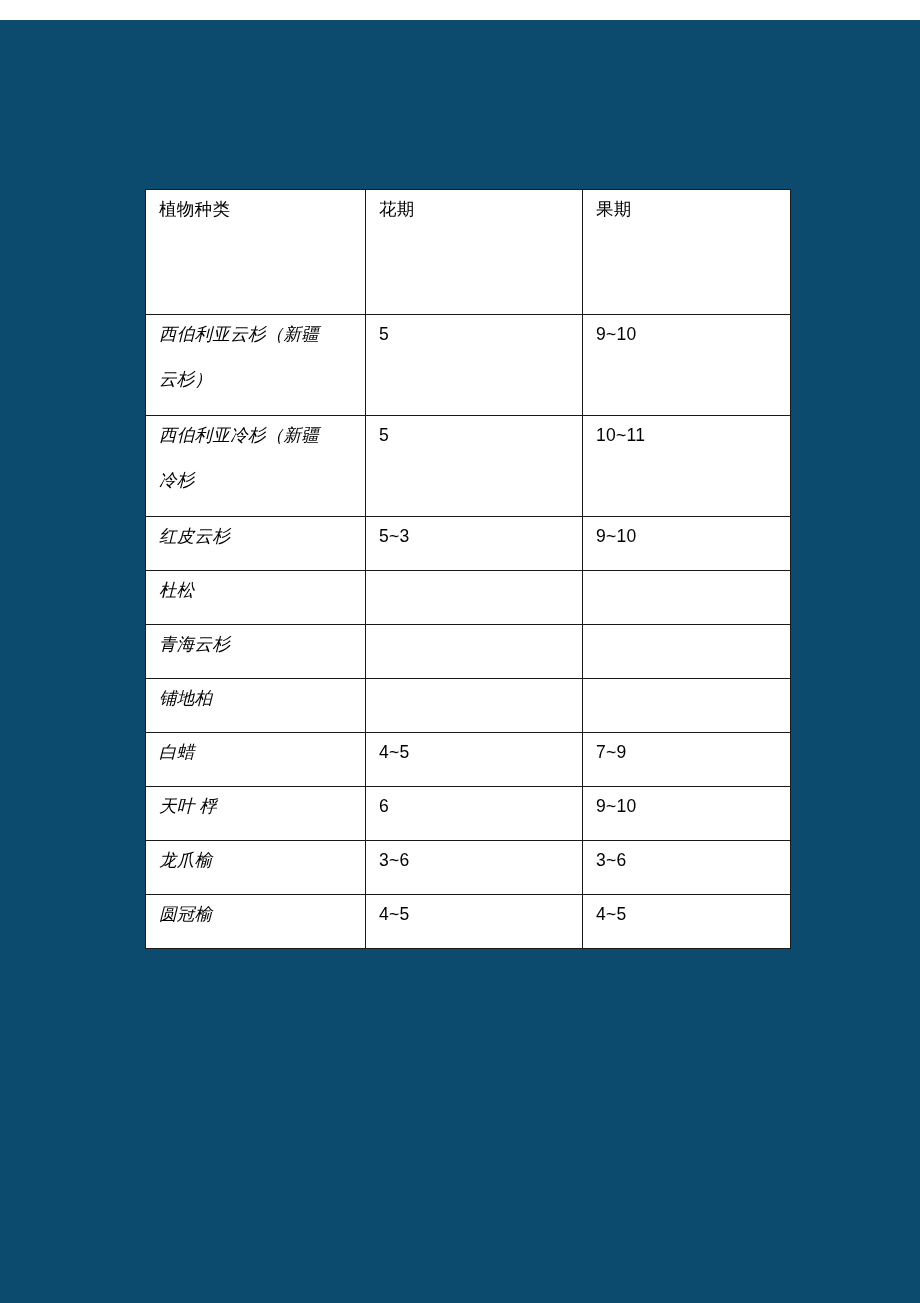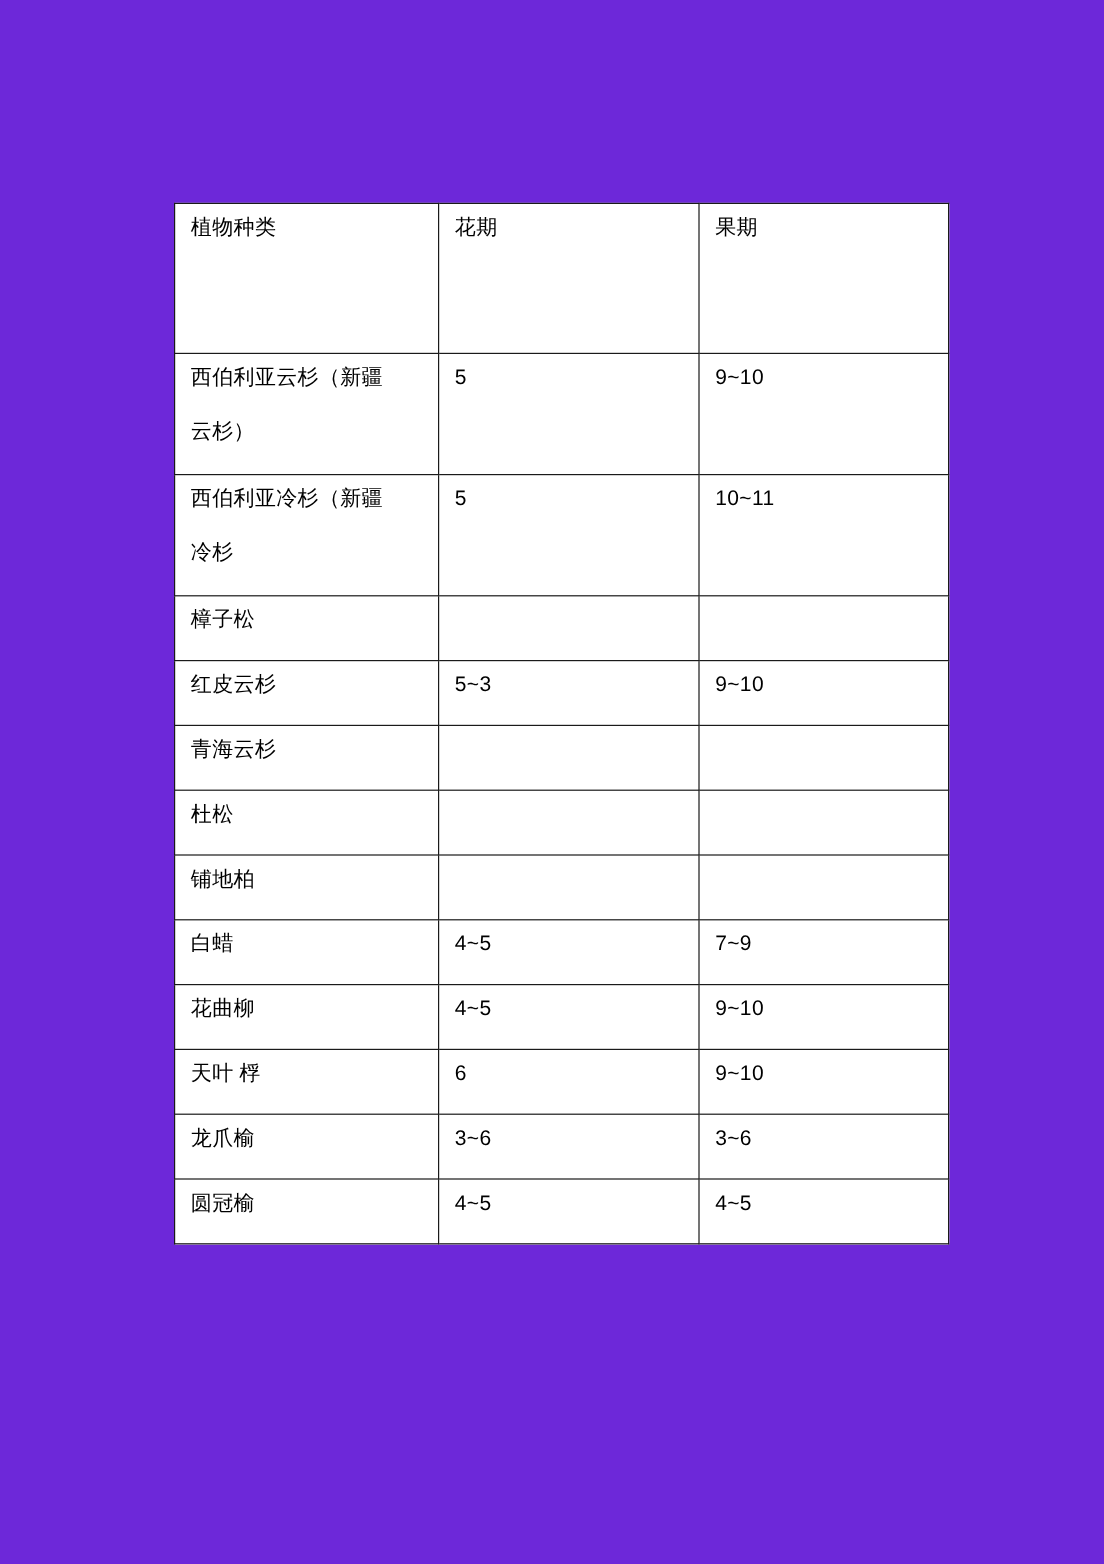--- a/index.html
+++ b/index.html
@@ -15,21 +15,22 @@
     position: relative;
     font-family: "Liberation Serif", "DejaVu Serif", serif;
     color: #000000;
     overflow: hidden;
   }
 
   
   .page {
     position: absolute;
     inset: 0;
-    background: #6d28d9;
+    background: #0c4a6e;
+    margin-top: 20px;
   }
 
   
   .table-wrap {
     position: absolute;
     left: 145px;
     top: 169px;
     width: 645px;
   }
 
@@ -65,20 +66,21 @@
   }
 
   
   tr.header-row td { height: 113px; }
   tr.tall-row    td { height: 89px;  }
   tr.short-row   td { height: 42px;  }
 
   
   .species-line {
     display: block;
+    font-style: italic;
   }
   .species-line + .species-line {
     margin-top: 27px;
   }
 
   .cell-empty::after {
     content: "";
     display: block;
   }
 </style>
@@ -113,47 +115,40 @@
 
         <tr class="tall-row">
           <td>
             <span class="species-line">西伯利亚冷杉（新疆</span>
             <span class="species-line">冷杉</span>
           </td>
           <td class="numeric-cell">5</td>
           <td class="numeric-cell">10~11</td>
         </tr>
 
-        <tr class="short-row">
-          <td>
-            <span class="species-line">樟子松</span>
-          </td>
-          <td class="numeric-cell cell-empty"></td>
-          <td class="numeric-cell cell-empty"></td>
-        </tr>
 
         <tr class="short-row">
           <td>
             <span class="species-line">红皮云杉</span>
           </td>
           <td class="numeric-cell">5~3</td>
           <td class="numeric-cell">9~10</td>
         </tr>
 
         <tr class="short-row">
           <td>
+            <span class="species-line">杜松</span>
+          </td>
+          <td class="numeric-cell cell-empty"></td>
+          <td class="numeric-cell cell-empty"></td>
+        </tr>
+
+        <tr class="short-row">
+          <td>
             <span class="species-line">青海云杉</span>
-          </td>
-          <td class="numeric-cell cell-empty"></td>
-          <td class="numeric-cell cell-empty"></td>
-        </tr>
-
-        <tr class="short-row">
-          <td>
-            <span class="species-line">杜松</span>
           </td>
           <td class="numeric-cell cell-empty"></td>
           <td class="numeric-cell cell-empty"></td>
         </tr>
 
         <tr class="short-row">
           <td>
             <span class="species-line">铺地柏</span>
           </td>
           <td class="numeric-cell cell-empty"></td>
@@ -161,27 +156,20 @@
         </tr>
 
         <tr class="short-row">
           <td>
             <span class="species-line">白蜡</span>
           </td>
           <td class="numeric-cell">4~5</td>
           <td class="numeric-cell">7~9</td>
         </tr>
 
-        <tr class="short-row">
-          <td>
-            <span class="species-line">花曲柳</span>
-          </td>
-          <td class="numeric-cell">4~5</td>
-          <td class="numeric-cell">9~10</td>
-        </tr>
 
         <tr class="short-row">
           <td>
             <span class="species-line">天叶 桴</span>
           </td>
           <td class="numeric-cell">6</td>
           <td class="numeric-cell">9~10</td>
         </tr>
 
 

